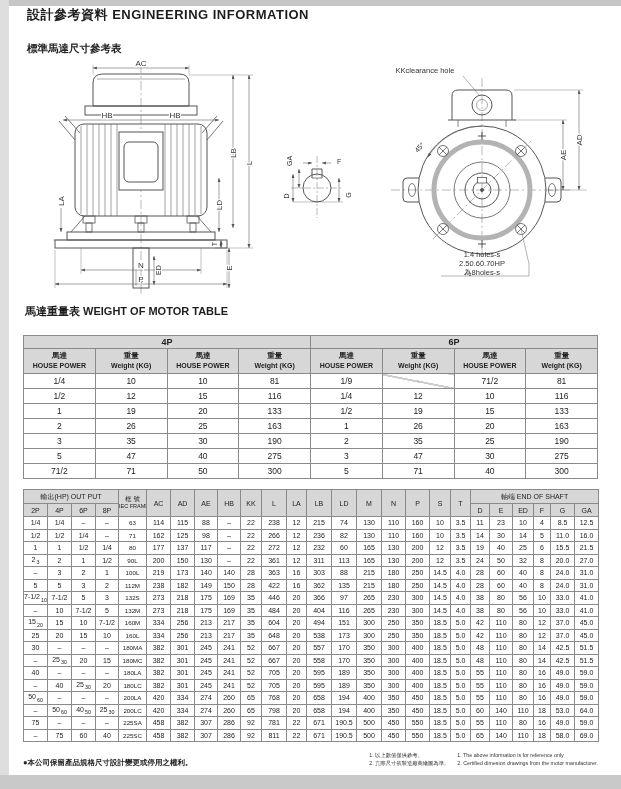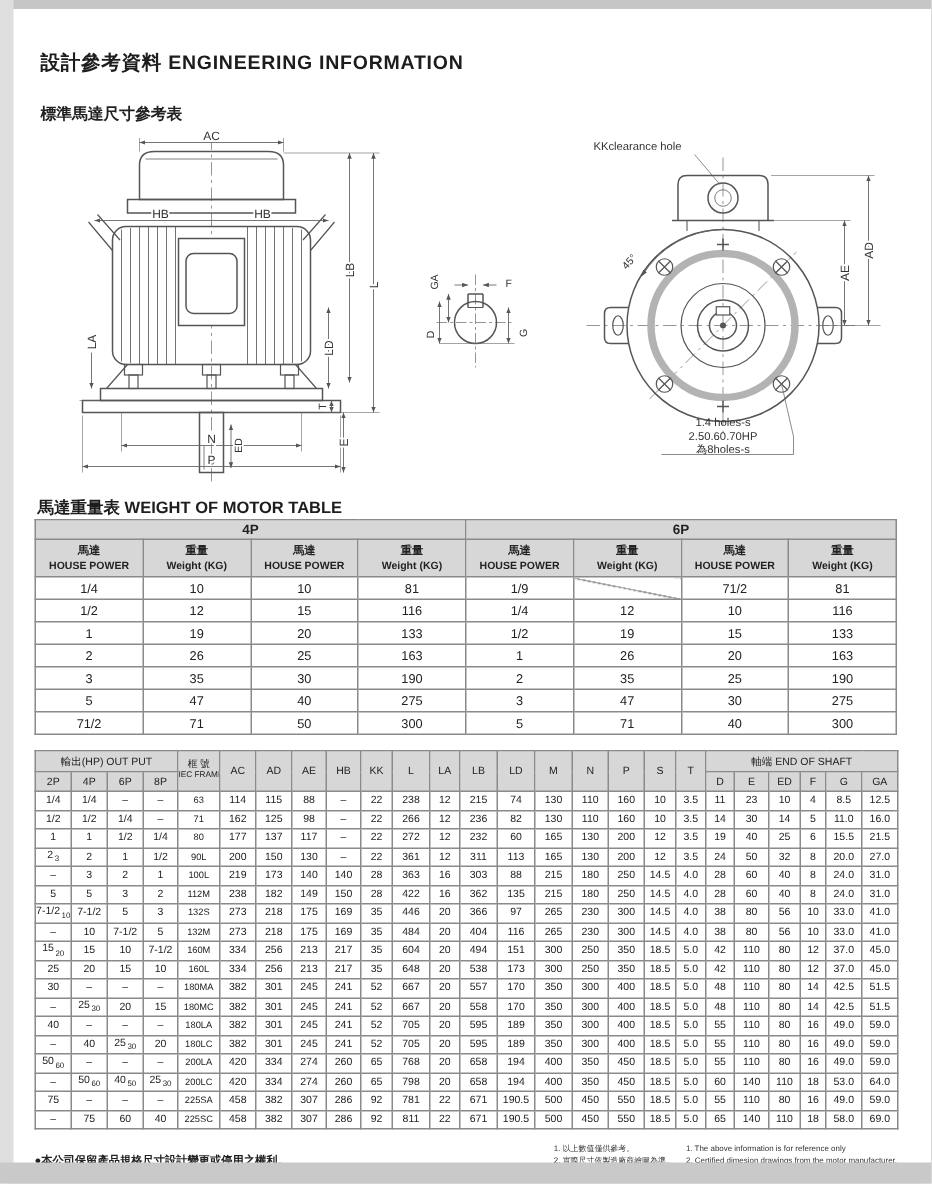--- a/index.html
+++ b/index.html
@@ -12,30 +12,30 @@
   .edge-bottom { position:absolute; bottom:0; left:0; width:100%; height:14px; background:#c9c9c9; }
   .edge-left { position:absolute; top:0; left:0; width:9px; height:100%; background:#dedede; }
   .content { position:absolute; top:6px; left:23px; width:575px; }
 
   .title-bar {
     margin-top:4px; height:21px; line-height:21px;
     background:linear-gradient(to bottom,#b9b9b9,#c9c9c9);
     border-bottom:2px solid #3c3c3c; padding-left:13px;
     font-size:13.5px; font-weight:bold; color:#2e2e2e; letter-spacing:1px;
   }
-  .section-heading { margin-top:27px; padding-left:4px; font-size:13px; font-weight:bold; color:#1d1d1d; letter-spacing:.5px; }
+  .section-heading { margin-top:0; padding-left:4px; font-size:13px; font-weight:bold; color:#1d1d1d; letter-spacing:.5px; }
   .drawing-caption { margin-top:18px; padding-left:4px; font-size:10.5px; font-weight:bold; color:#222; }
 
   .drawings { display:flex; align-items:flex-start; margin-top:2px; height:240px; }
   svg text { font-family:"Liberation Sans","DejaVu Sans",sans-serif; }
   .lbl { font-size:8px; fill:#333; paint-order:stroke; stroke:#ffffff; stroke-width:2.5px; }
   .lbl-s { font-size:7px; fill:#333; paint-order:stroke; stroke:#ffffff; stroke-width:2px; }
   .note-t { font-size:7.5px; fill:#333; }
 
-  .table-caption { margin:6px 0 0 2px; font-size:11px; font-weight:bold; color:#1d1d1d; }
+  .table-caption { margin:6px 0 16px 2px; font-size:11px; font-weight:bold; color:#1d1d1d; }
 
   table { border-collapse:collapse; width:575px; table-layout:fixed; }
   th,td { border:1px solid #8a8a8a; text-align:center; padding:0; overflow:hidden; white-space:nowrap; }
 
   .wt th { background:#d7d7d7; font-weight:bold; }
   .wt .grp th { height:12px; font-size:9px; font-weight:bold; }
   .wt .sub th { height:24px; font-size:7.5px; line-height:1.3; }
   .wt .sub th .en { font-size:7px; }
   .wt td { height:14px; font-size:8.5px; }
   td.diag { background:linear-gradient(to top right, transparent calc(50% - .5px), #999 calc(50% - .5px), #999 calc(50% + .5px), transparent calc(50% + .5px)); }

